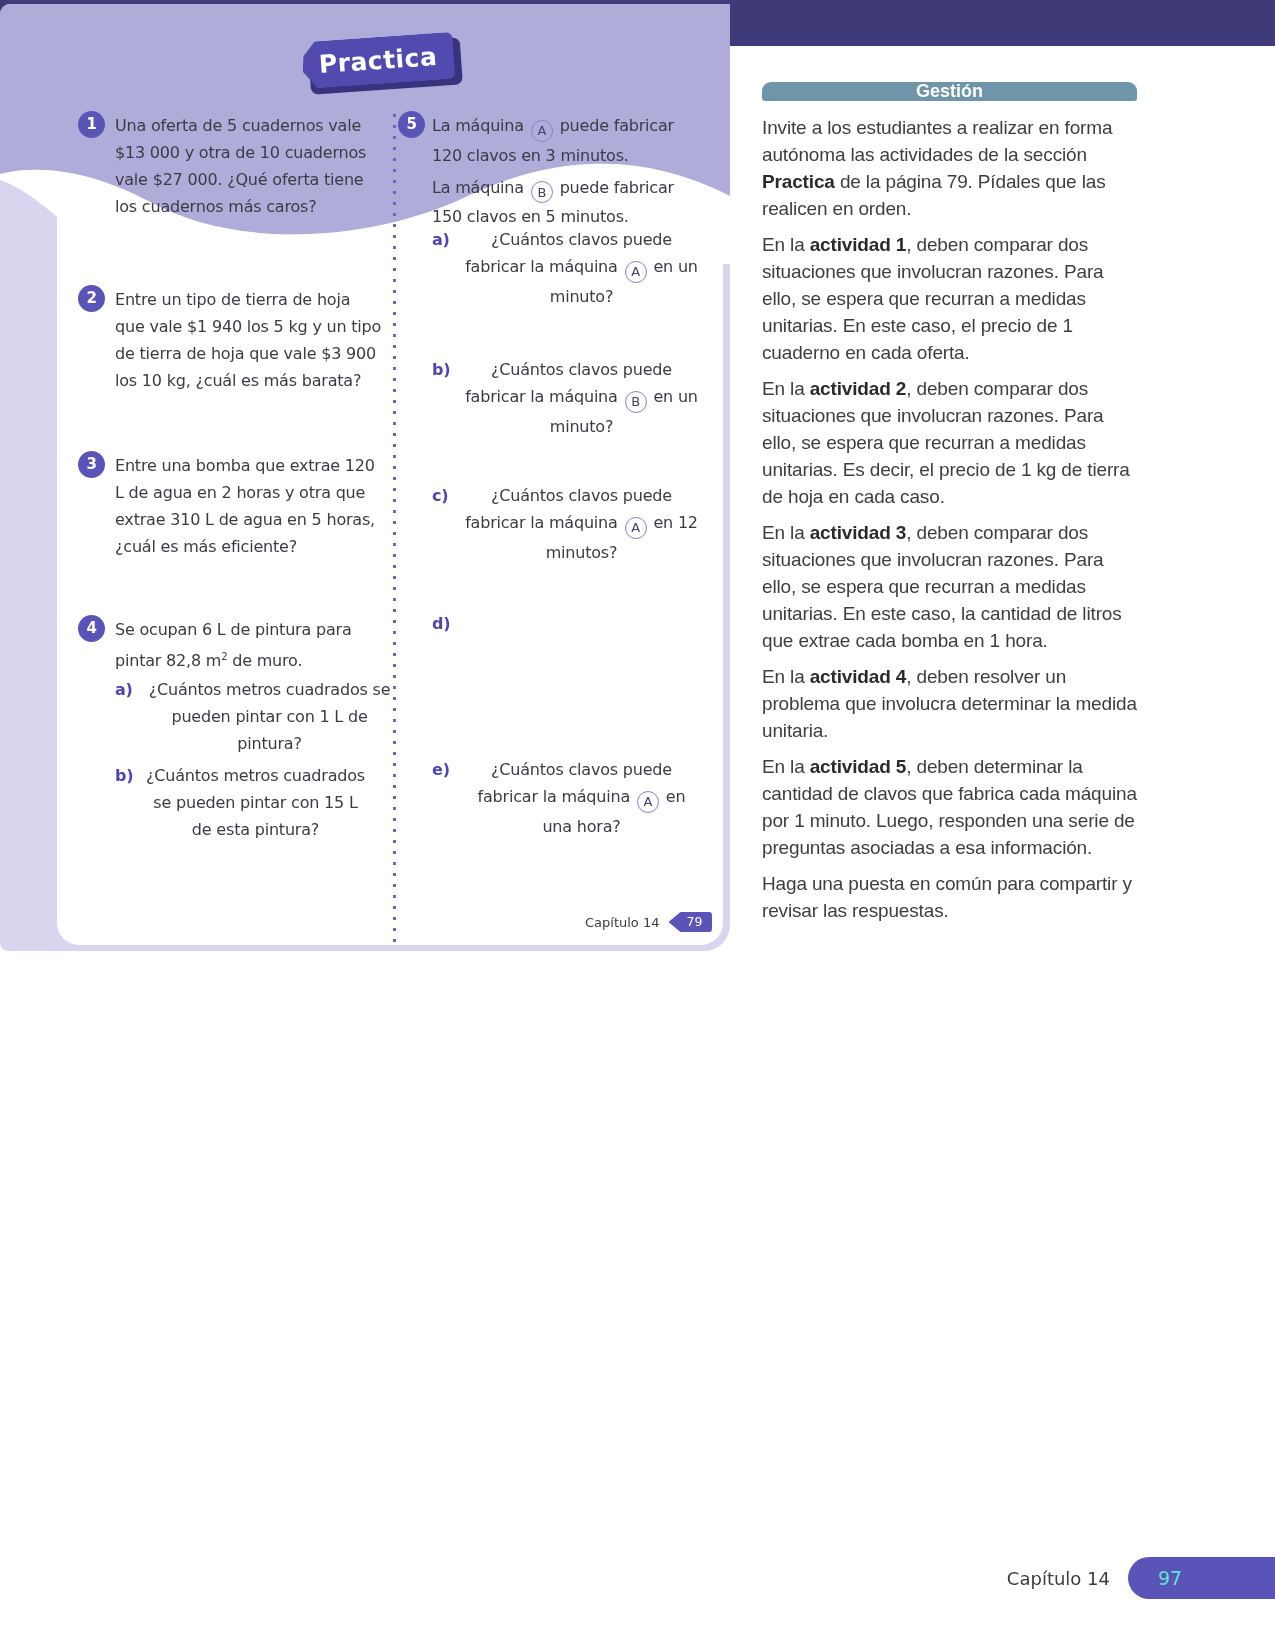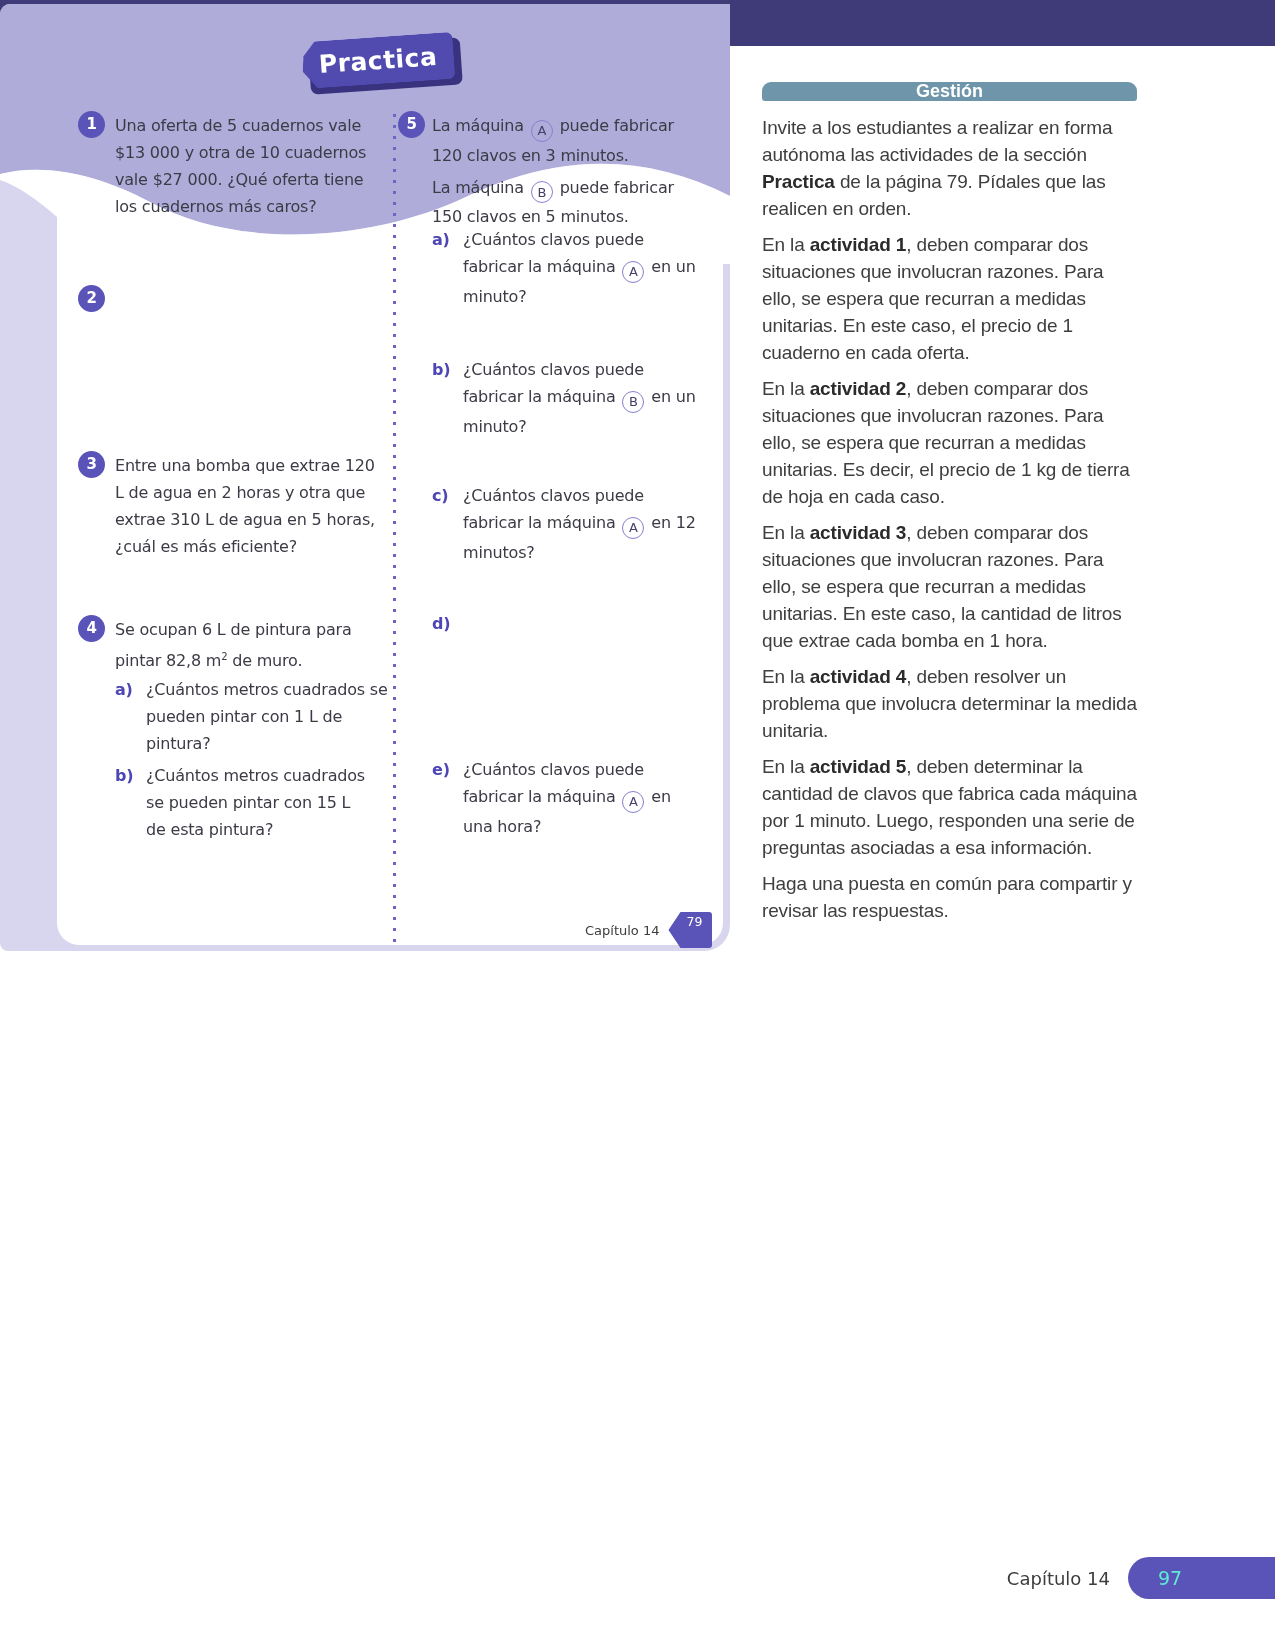--- a/index.html
+++ b/index.html
@@ -26,34 +26,34 @@
         font-family:"DejaVu Sans", sans-serif;}
 
   
   .ex, .sub{position:absolute;font-family:"DejaVu Sans", sans-serif;color:#3b3b46;
         font-size:16px;line-height:27px;letter-spacing:-0.2px;}
   .ex .num{position:absolute;left:0;top:-1px;width:27px;height:27px;border-radius:50%;
         background:#5b54b8;color:#fff;font-size:15px;font-weight:bold;
         display:flex;align-items:center;justify-content:center;}
   .ex .extext{margin-left:37px;}
   .sub .lbl{position:absolute;left:0;top:0;color:#4d46b4;font-weight:bold;}
-  .sub .subtext{margin-left:31px;}
+  .sub .subtext{margin-left:31px;text-align:center;}
   .circ{display:inline-flex;width:20px;height:20px;border:1.4px solid #8781ce;border-radius:50%;
         align-items:center;justify-content:center;font-size:13px;color:#44406a;
         margin:0 2px;vertical-align:-4px;line-height:1;}
   sup{font-size:10px;}
 
   .divider{position:absolute;left:393px;top:110px;height:828px;width:2.5px;
         background-image:repeating-linear-gradient(to bottom,#6c65c4 0 3px,transparent 3px 11px);}
 
   
   .pg-footer{position:absolute;left:585px;top:908px;display:flex;align-items:center;gap:9px;
         font-family:"DejaVu Sans", sans-serif;}
   .pg-footer .chap{font-size:13px;color:#3c3c3c;}
-  .badge79{background:#5b54b8;color:#fff;font-size:12.5px;line-height:20px;height:36px;
+  .badge79{background:#5b54b8;color:#fff;font-size:12.5px;line-height:20px;height:20px;
         padding:0 10px 0 18px;border-radius:0 3px 3px 0;
         clip-path:polygon(12px 0,100% 0,100% 100%,12px 100%,0 50%);}
 
   
   .teacher{position:absolute;left:762px;top:82px;width:375px;}
   .gestion-bar{height:19px;background:#6e95a9;border-radius:9px 9px 3px 3px;
         color:#ffffff;font-weight:bold;font-size:18px;display:flex;align-items:center;justify-content:center;}
   .notes{margin-top:13px;}
   .notes p{margin:0 0 9px 0;font-size:19px;line-height:27px;color:#3e3e3e;letter-spacing:-0.15px;}
   .notes b{color:#2b2b2b;}
@@ -86,20 +86,21 @@
     </div>
   </div>
 
   <div class="ex" style="left:78px;top:108px;width:305px;">
     <span class="num">1</span>
     <div class="extext">Una oferta de 5 cuadernos vale $13 000 y otra de 10 cuadernos vale $27 000. ¿Qué oferta tiene los cuadernos más caros?</div>
   </div>
 
   <div class="ex" style="left:78px;top:282px;width:305px;">
     <span class="num">2</span>
+    <div class="extext">Entre un tipo de tierra de hoja que vale $1 940 los 5 kg y un tipo de tierra de hoja que vale $3 900 los 10 kg, ¿cuál es más barata?</div>
   </div>
 
   <div class="ex" style="left:78px;top:448px;width:305px;">
     <span class="num">3</span>
     <div class="extext">Entre una bomba que extrae 120 L de agua en 2 horas y otra que extrae 310 L de agua en 5 horas, ¿cuál es más eficiente?</div>
   </div>
 
   <div class="ex" style="left:78px;top:612px;width:305px;">
     <span class="num">4</span>
     <div class="extext">Se ocupan 6 L de pintura para pintar 82,8 m<sup>2</sup> de muro.</div>

